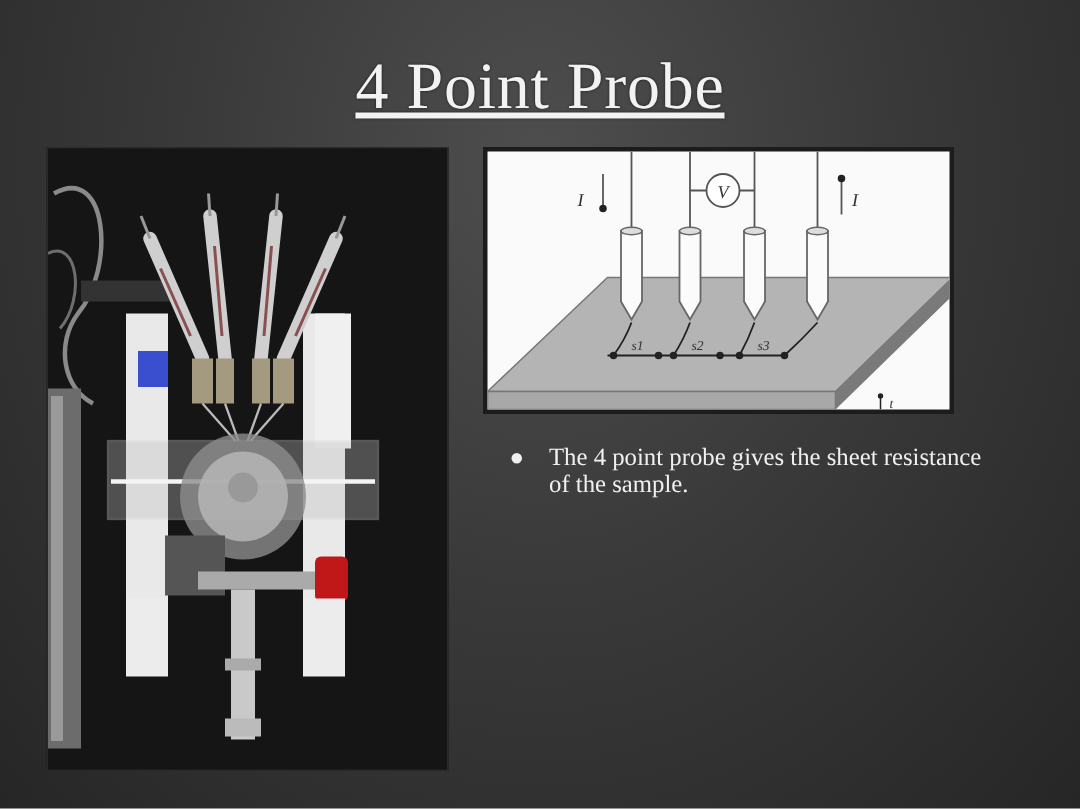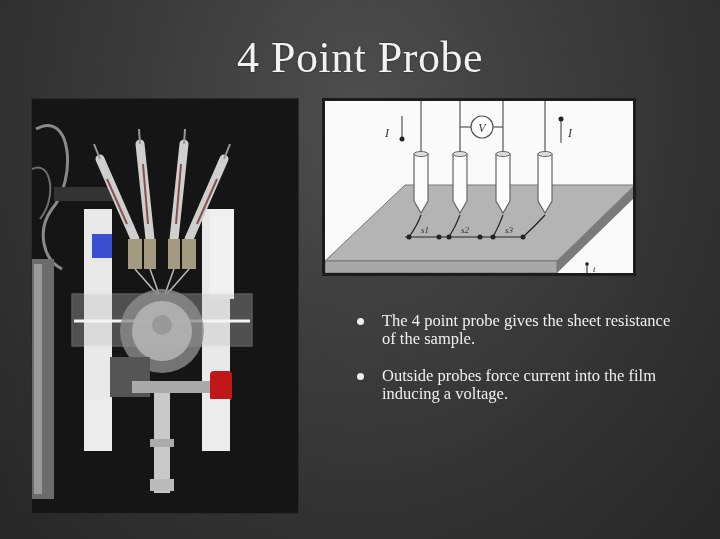--- a/index.html
+++ b/index.html
@@ -6,33 +6,34 @@
   body {
     width:720px; height:539px; overflow:hidden;
     background: radial-gradient(ellipse at 50% 20%, #4e4e4e 0%, #3a3a3a 45%, #262626 100%);
     font-family: "Liberation Serif", "DejaVu Serif", serif;
     position:relative;
   }
   .title {
     position:absolute; left:0; top:32px; width:720px; text-align:center;
     color:#f2f2f2; font-size:44px; letter-spacing:0.5px;
     text-shadow: 0 0 2px rgba(0,0,0,0.6);
+    text-decoration: underline;
   }
   .photo {
     position:absolute; left:31px; top:98px; width:266px; height:414px;
     background:#121212; overflow:hidden;
     border:1px solid #2a2a2a;
   }
   .diagram {
     position:absolute; left:322px; top:98px; width:314px; height:178px;
     background:#fafafa; border:3px solid #1c1c1c; box-sizing:border-box;
   }
   .bullets {
     position:absolute; left:336px; top:296px; width:320px;
-    margin:16px; padding:0; list-style:none;
+    margin:0; padding:0; list-style:none;
     color:#f0f0f0; font-size:16.5px; line-height:18px;
   }
   .bullets li { position:relative; padding-left:30px; margin-bottom:19px; }
   .bullets li .dot {
     position:absolute; left:5px; top:6px; width:7px; height:7px; border-radius:50%;
     background:#f0f0f0;
   }
 </style>
 </head>
 <body>
@@ -174,15 +175,14 @@
       <text x="180" y="132" font-family="Liberation Serif, serif" font-style="italic" font-size="9" fill="#333">s3</text>
 
       <line x1="262" y1="162" x2="262" y2="172" stroke="#222" stroke-width="1"></line>
       <circle cx="262" cy="163" r="1.8" fill="#222"></circle>
       <text x="268" y="171" font-family="Liberation Serif, serif" font-style="italic" font-size="9" fill="#333">t</text>
     </svg>
   </div>
 
   <ul class="bullets">
     <li><span class="dot"></span><span>The 4 point probe gives the sheet resistance of the sample.</span></li>
-    <li><span class="dot"></span><span>Outside probes force current into the film inducing a voltage.</span></li>
   </ul>
 </div>
 
 </body></html>

